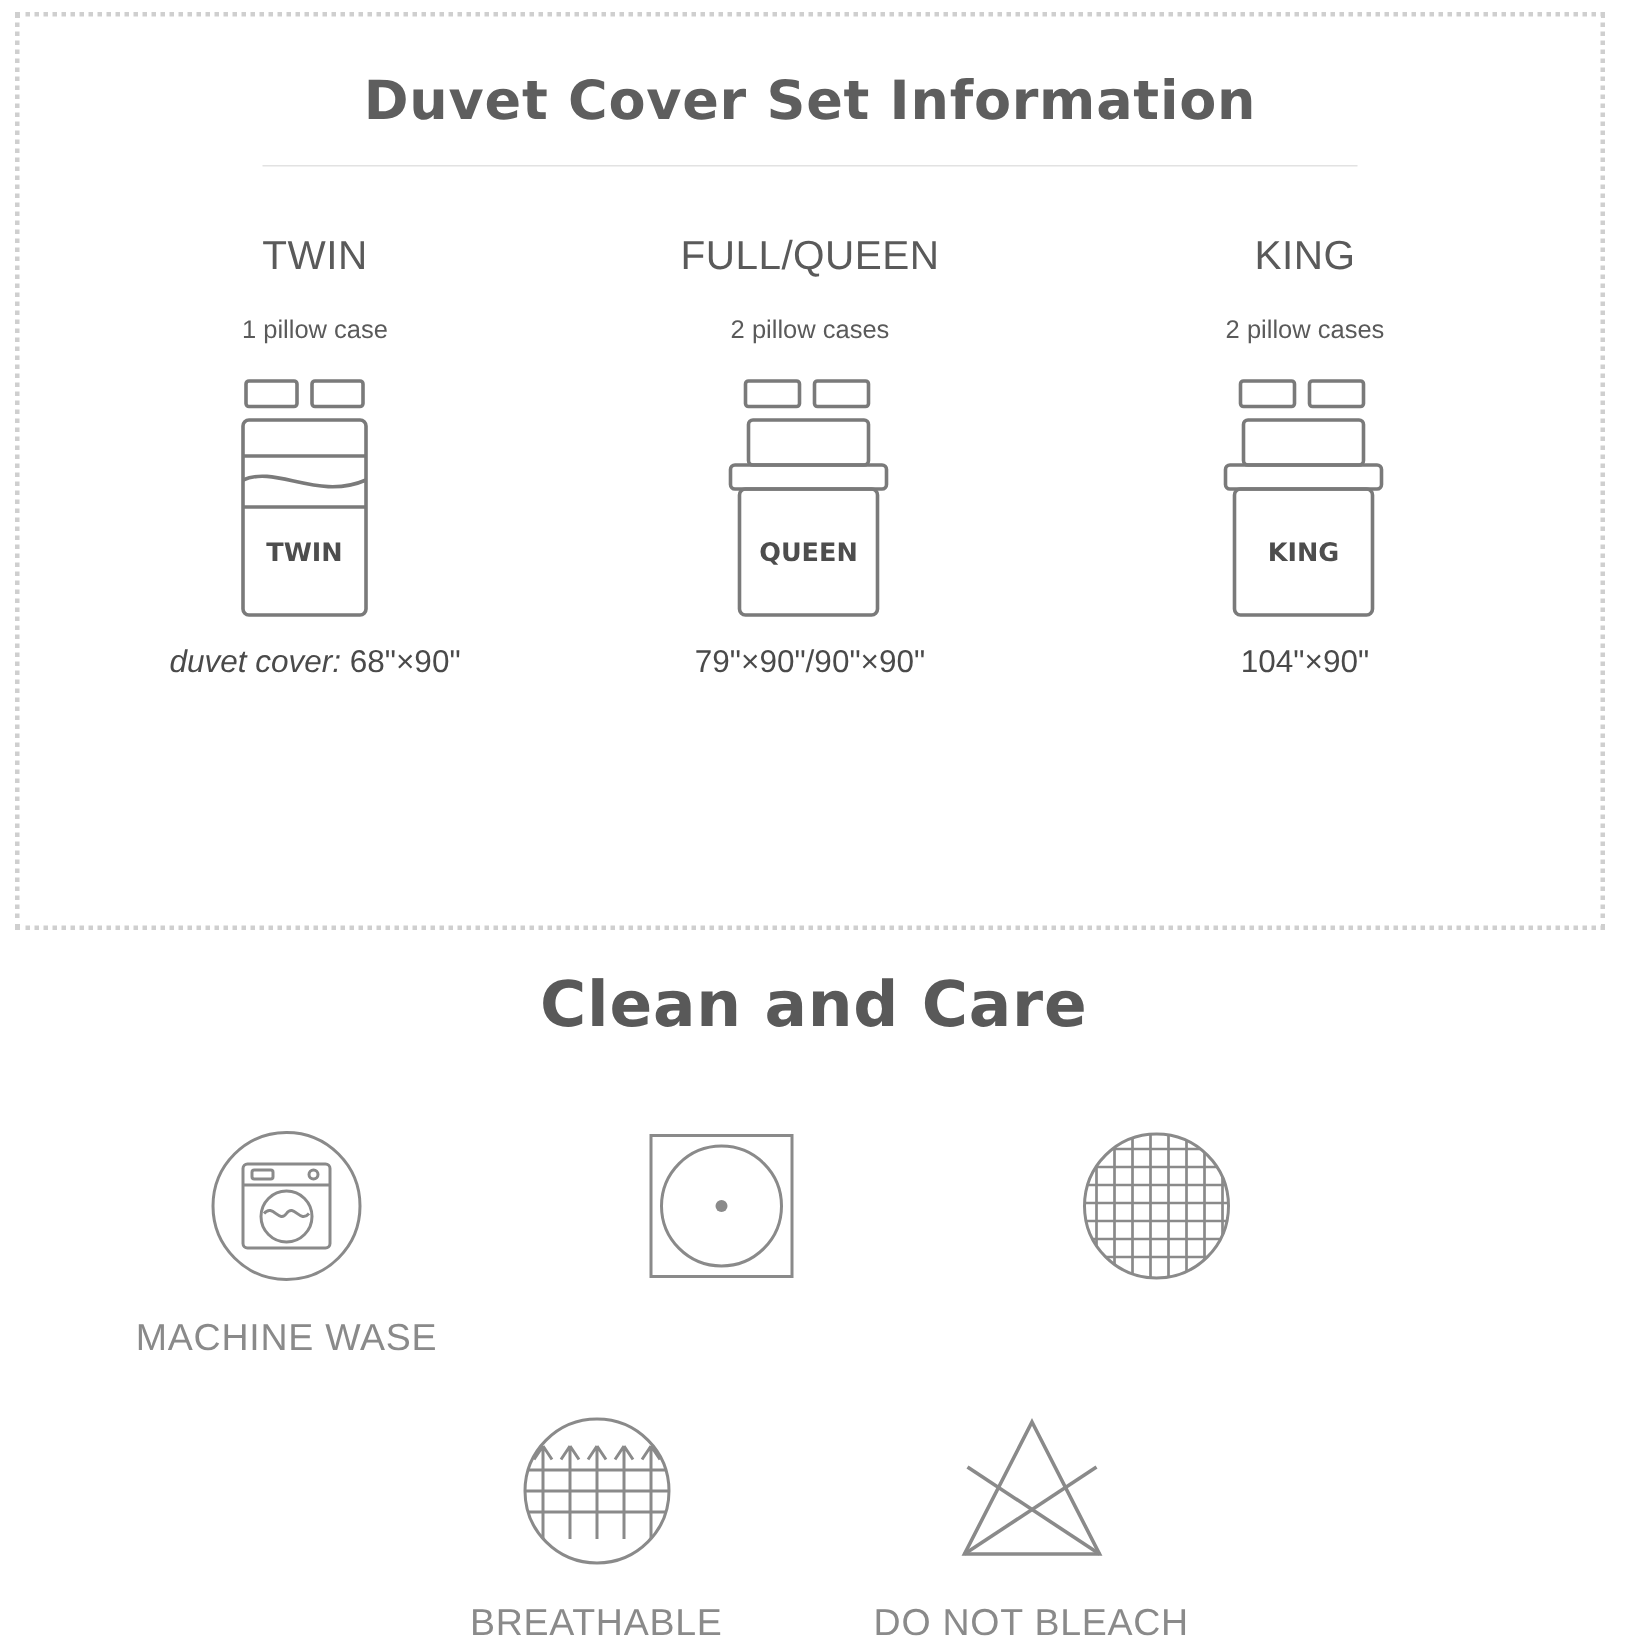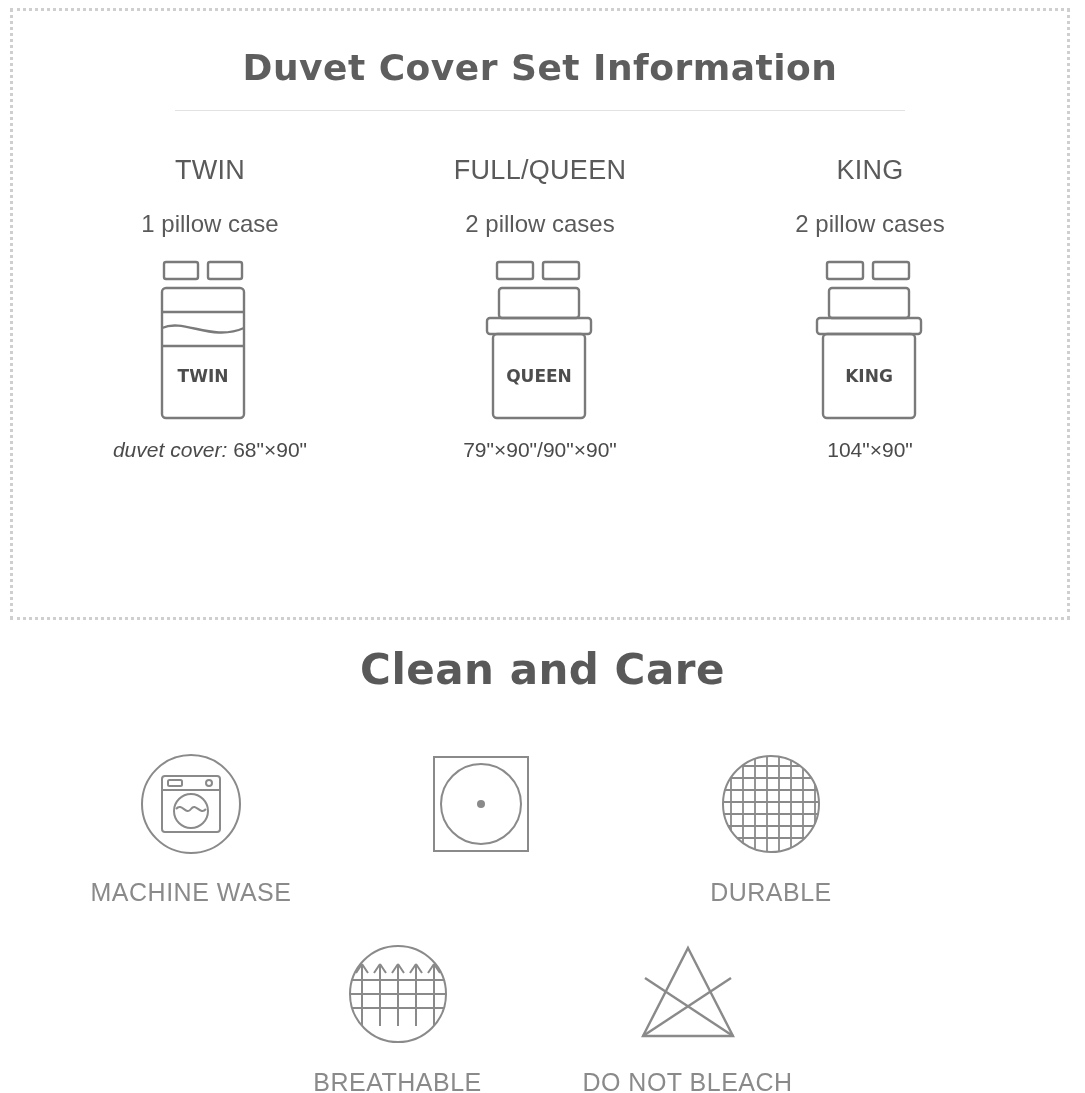--- a/index.html
+++ b/index.html
@@ -64,21 +64,21 @@
   }
 
   .size-name {
     font-size: 27px;
     color: #5a5a5a;
     letter-spacing: 0.3px;
     font-family: "Liberation Sans", sans-serif;
   }
 
   .size-pillows {
-    font-size: 24px;
+    font-size: 17px;
     color: #5a5a5a;
     margin-top: 24px;
   }
 
   .bed-icon-wrap {
     height: 176px;
     margin-top: 18px;
     display: flex;
     align-items: flex-start;
     justify-content: center;
@@ -271,21 +271,20 @@
                 <circle cx="54" cy="54" r="48"></circle>
               </clipPath>
           </defs>
           <g clip-path="url(#clipDurable)" stroke="#8a8a8a" stroke-width="1.8" fill="none">
             <path d="M14 0 V108 M26 0 V108 M38 0 V108 M50 0 V108 M62 0 V108 M74 0 V108 M86 0 V108 M98 0 V108"></path>
             <path d="M0 16 H108 M0 28 H108 M0 40 H108 M0 52 H108 M0 64 H108 M0 76 H108 M0 88 H108"></path>
           </g>
           <circle cx="54" cy="54" r="48" fill="none" stroke="#8a8a8a" stroke-width="2"></circle>
         </svg>
       </div>
-      <div class="care-label">DURABLE</div>
     </div>
 
   </div>
 
   <div class="care-row care-row-2">
 
     <div class="care-item">
       <div class="care-icon">
         <svg width="108" height="108" viewBox="0 0 108 108">
           <defs>

